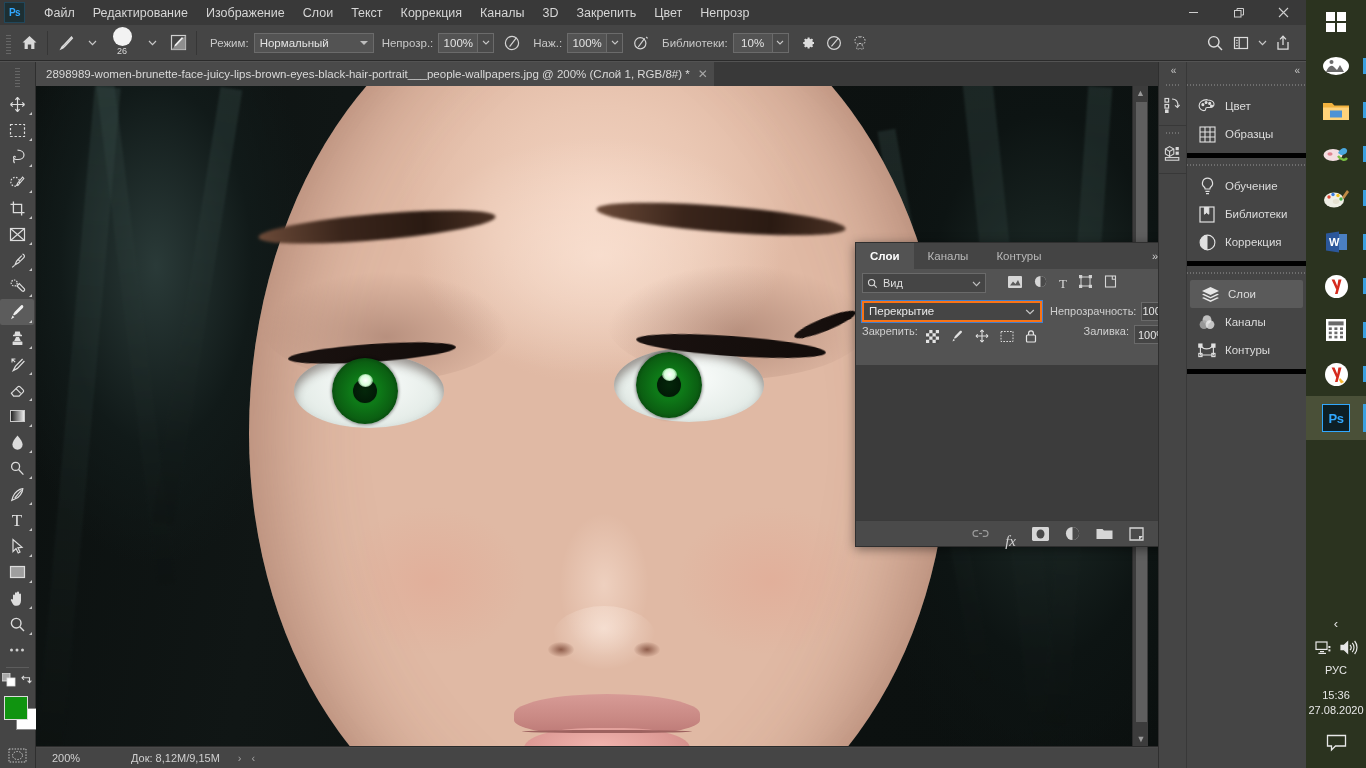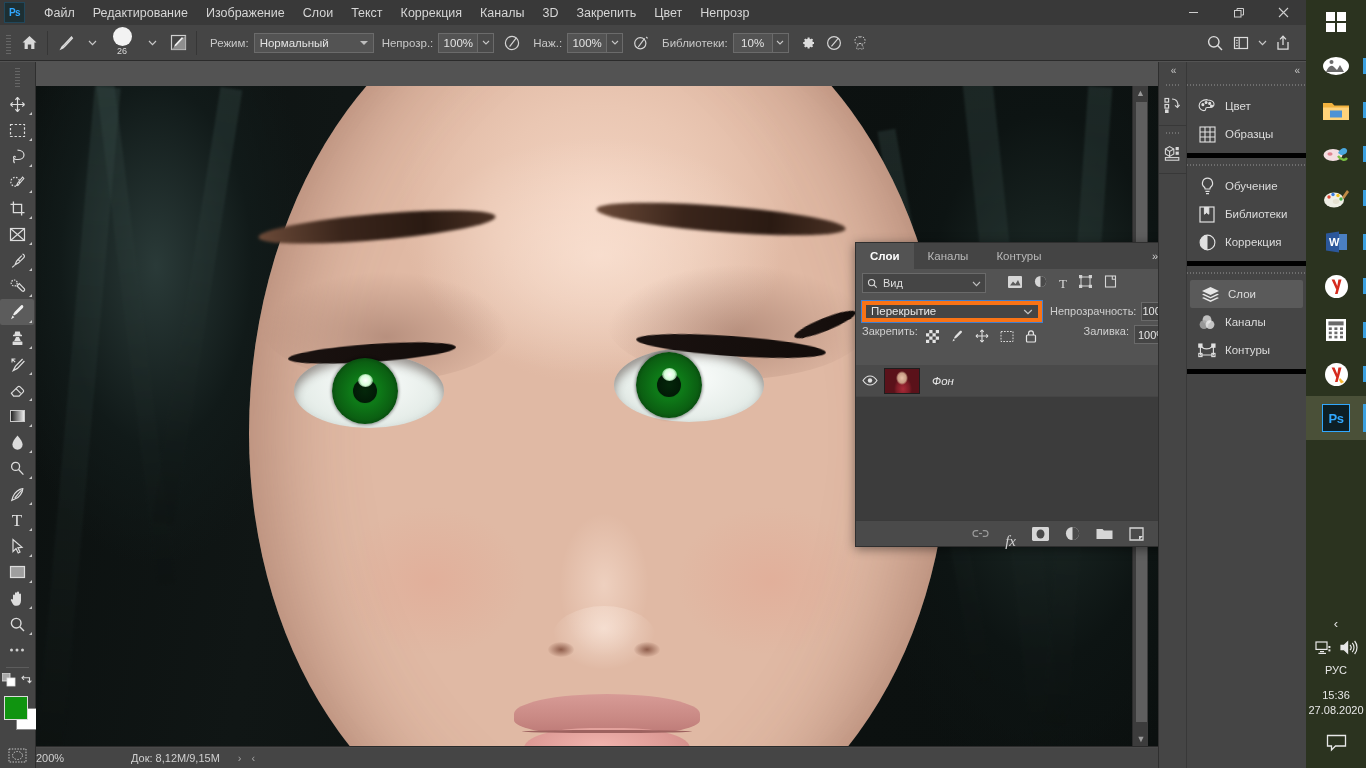--- a/index.html
+++ b/index.html
@@ -61,21 +61,21 @@
   #vscroll{ position:absolute; left:1132px; top:86px; width:16px; height:660px; background:#3c3c3c;
     border-left:1px solid #2b2b2b; }
   #vscroll .up,#vscroll .dn{ height:14px; display:flex;align-items:center;justify-content:center;color:#9a9a9a;font-size:9px;}
   #hscroll{ position:absolute; left:36px; top:746px; width:1126px; height:16px; background:#4a4a4a;
     border-top:1px solid #2b2b2b;}
   #hthumb{ position:absolute; left:612px; top:2px; width:208px; height:12px; background:#6e6e6e; }
 
   
   #statusbar{ position:absolute; left:36px; top:748px; width:1126px; height:20px; background:#454545;
     display:flex; align-items:center; color:#d0d0d0; font-size:11px; }
-  #statusbar .zoomv{ width:60px; }
+  #statusbar .zoomv{ width:60px; text-align:center; }
   #statusbar .doc{ margin-left:35px; }
   #statusbar .arrow{ color:#a0a0a0; margin-left:18px; font-size:11px;}
 
   
   #layers-panel{ position:absolute; left:855px; top:242px; width:334px; height:305px;
     background:#535353; border:1px solid #2f2f2f; box-shadow:0 2px 10px rgba(0,0,0,.45);}
   #lp-tabs{ height:26px; background:#444; display:flex; align-items:flex-end; position:relative;}
   .lp-tab{ height:26px; padding:0 14px; display:flex; align-items:center; color:#b9b9b9; font-size:11.5px;}
   .lp-tab.active{ background:#535353; color:#fff; font-weight:bold;}
   #lp-tabs .right{ position:absolute; right:6px; top:0; height:26px; display:flex; align-items:center; gap:6px;}
@@ -83,21 +83,21 @@
   .hamb{ width:13px; height:11px; background-image:repeating-linear-gradient(to bottom,#d0d0d0 0 1.5px,transparent 1.5px 3.5px);}
   .vline{ width:1px; height:13px; background:#787878; }
 
   #lp-filter{ height:28px; display:flex; align-items:center; padding:0 6px; background:#535353;}
   .filter-select{ flex:0 0 124px; height:20px; background:#454545; border:1px solid #6a6a6a;
     display:flex; align-items:center; padding:0 4px; color:#ddd; font-size:11px; }
   .ft-icons{ display:flex; gap:12px; margin-left:22px; color:#d5d5d5; align-items:center;}
   .toggle-dot{ margin-left:auto; width:10px; height:18px; border-radius:5px; background:#b9b9b9;}
 
   #lp-blend{ height:28px; display:flex; align-items:center; padding:0 6px; }
-  #blendsel{ flex:0 0 180px; height:21px; background:#454545; border:4px solid #f97316;
+  #blendsel{ flex:0 0 180px; height:21px; background:#454545; border:2px solid #f97316;
     outline:1px solid #3f7fd0; display:flex; align-items:center; justify-content:space-between;
     padding:0 5px; color:#e8e8e8; font-size:11.5px;}
   .op-label{ color:#cfcfcf; font-size:11px; margin-left:8px; white-space:nowrap;}
   .op-val{ width:36px; height:19px; background:#454545; border:1px solid #6a6a6a; color:#e5e5e5;
     font-size:11px; display:flex; align-items:center; justify-content:center; margin-left:5px;}
 
   #lp-lock{ height:26px; display:flex; padding:0 6px; }
   .lock-icons{ display:flex; gap:11px; margin-left:8px; color:#d5d5d5; align-items:center;}
 
   #lp-list{ position:absolute; left:0; top:122px; width:332px; height:155px; background:#3c3c3c;}
@@ -374,20 +374,26 @@
     </div>
     <div class="ob-icon" style="margin-right:10px">
       <svg width="18" height="18" viewBox="0 0 18 18" fill="none" stroke="#dcdcdc" stroke-width="1.3">
         <path d="M4 8 V15.2 H14 V8"></path>
           <path d="M9 2.4 V11"></path>
           <path d="M6 5.4 L9 2.3 L12 5.4"></path>
         </svg>
     </div>
   </div>
 
+  <div id="docbar">
+    <div id="doctab">
+      <span>2898989-women-brunette-face-juicy-lips-brown-eyes-black-hair-portrait___people-wallpapers.jpg @ 200% (Слой 1, RGB/8#) *</span>
+      <span class="close">✕</span>
+    </div>
+  </div>
 
   <div id="toolbar">
     <div class="grip" style="margin:0 auto 4px;"></div>
 
     <div class="tool">
       <svg width="17" height="17" viewBox="0 0 17 17" fill="none" stroke="#dcdcdc" stroke-width="1.2">
         <path d="M8.5 1.5 V15.5 M1.5 8.5 H15.5"></path>
         <path d="M8.5 1.5 L6.4 3.8 M8.5 1.5 L10.6 3.8 M8.5 15.5 L6.4 13.2 M8.5 15.5 L10.6 13.2
                  M1.5 8.5 L3.8 6.4 M1.5 8.5 L3.8 10.6 M15.5 8.5 L13.2 6.4 M15.5 8.5 L13.2 10.6"></path>
         </svg>
@@ -760,39 +766,20 @@
       <span style="margin-left:auto;color:#cfcfcf;font-size:11px;">Заливка:</span>
       <span class="op-val">100%</span>
       <span style="margin-left:3px">
         <svg width="9" height="6" viewBox="0 0 9 6" fill="none" stroke="#c0c0c0" stroke-width="1.1">
             <path d="M1 1 L4.5 4.6 L8 1"></path>
           </svg>
       </span>
     </div>
 
     <div id="lp-list">
-      <div class="layer-row alt">
-        <span class="eye">
-          <svg width="16" height="11" viewBox="0 0 16 11" fill="none" stroke="#e0e0e0" stroke-width="1.1">
-            <path d="M1 5.5 C3.4 1.8 6 1 8 1 s4.6 .8 7 4.5 C12.6 9.2 10 10 8 10 S3.4 9.2 1 5.5z"></path>
-            <circle cx="8" cy="5.5" r="2.2" fill="#e0e0e0" stroke="none"></circle>
-            </svg>
-        </span>
-        <span class="thumb" style="background:
-            radial-gradient(ellipse 6px 7px at 17px 9px,#e7c0a8 0%,#c89c84 70%,#c89c8400 100%),
-            radial-gradient(ellipse 9px 12px at 18px 20px,#a82a38 0%,#7c1c26 70%,#5a121a 100%),
-            linear-gradient(90deg,#2a1512 0%,#6b1c22 30%,#3a1a16 60%,#1b0e0c 100%);"></span>
-        <span class="lname italic">Фон</span>
-        <span class="lock-badge">
-          <svg width="11" height="13" viewBox="0 0 12 14" fill="none" stroke="#d8d8d8" stroke-width="1.2">
-            <rect x="1.5" y="6" width="9" height="7" rx="1"></rect>
-              <path d="M3.6 6 V4.2 a2.4 2.4 0 0 1 4.8 0 V6"></path>
-            </svg>
-        </span>
-      </div>
     </div>
 
     <div id="lp-bottom">
       <span class="b">
         <svg width="17" height="11" viewBox="0 0 18 11" fill="none" stroke="#9a9a9a" stroke-width="1.3">
           <path d="M7.4 5.5 H10.6"></path>
             <path d="M6.6 2.4 H4.2 a3.1 3.1 0 0 0 0 6.2 H6.6"></path>
           <path d="M11.4 2.4 H13.8 a3.1 3.1 0 0 1 0 6.2 H11.4"></path>
           </svg>
       </span>

